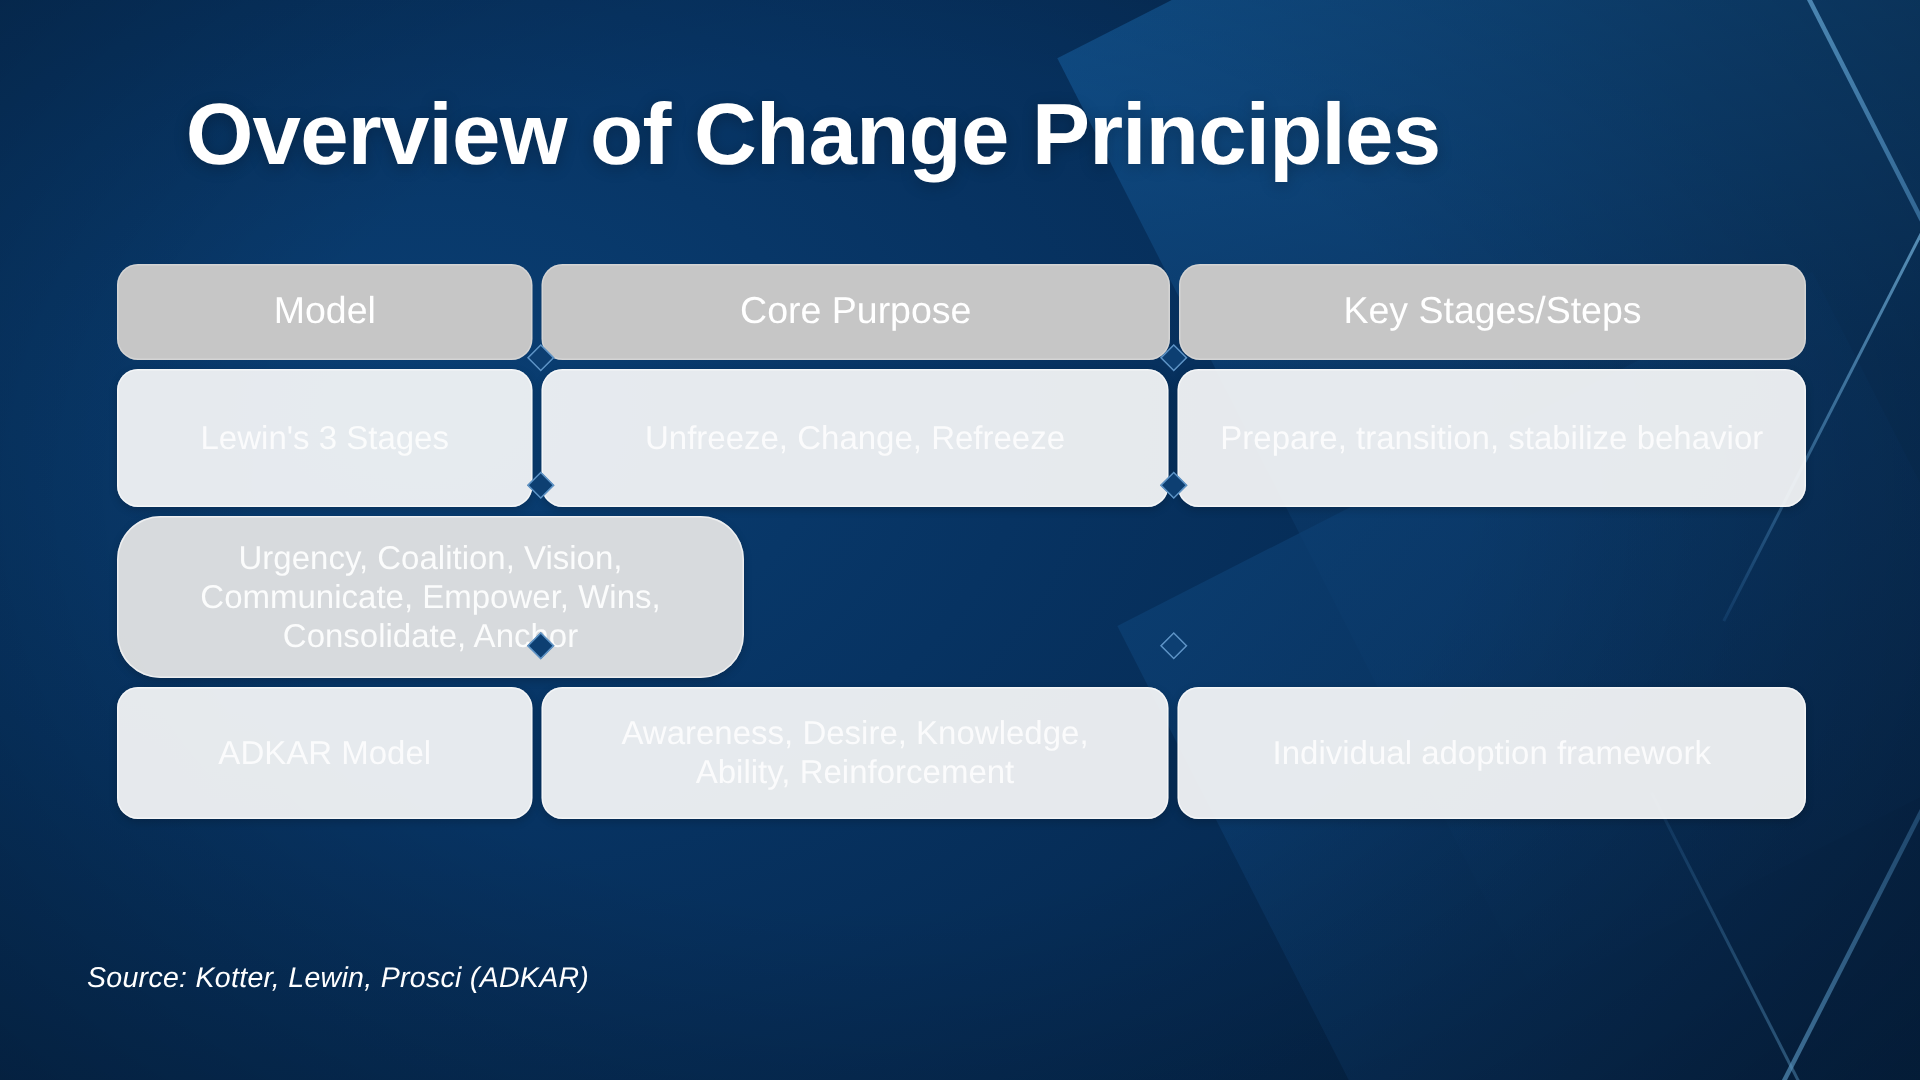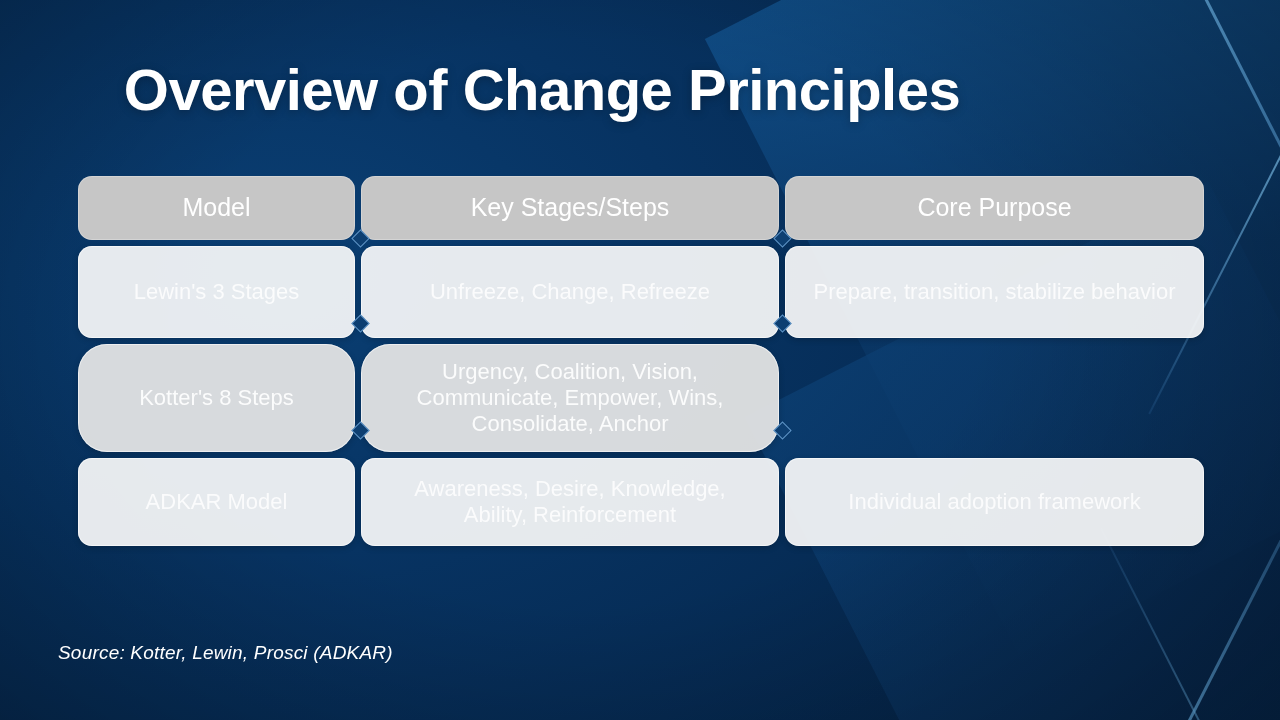--- a/index.html
+++ b/index.html
@@ -198,32 +198,31 @@
   <div class="bg-line line-3"></div>
   <div class="bg-line line-4"></div>
   <div class="vignette"></div>
 
   <div class="slide-title">Overview of Change Principles</div>
 
   <div class="table-wrap">
 
     <div class="trow header-row">
       <div class="cell col-0">Model</div>
+      <div class="cell col-2">Core Purpose</div>
       <div class="cell col-1">Key Stages/Steps</div>
-      <div class="cell col-2">Core Purpose</div>
     </div>
 
     <div class="trow body-row row-light r1">
       <div class="cell col-0">Lewin's 3 Stages</div>
       <div class="cell col-1">Unfreeze, Change, Refreeze</div>
       <div class="cell col-2">Prepare, transition, stabilize behavior</div>
     </div>
 
     <div class="trow body-row row-grey r2">
-      <div class="cell col-0">Kotter's 8 Steps</div>
       <div class="cell col-1">Urgency, Coalition, Vision, Communicate, Empower, Wins, Consolidate, Anchor</div>
     </div>
 
     <div class="trow body-row row-light r3">
       <div class="cell col-0">ADKAR Model</div>
       <div class="cell col-1">Awareness, Desire, Knowledge, Ability, Reinforcement</div>
       <div class="cell col-2">Individual adoption framework</div>
     </div>
 
     <div class="diamond" style="left:276px; top:56px;"></div>

